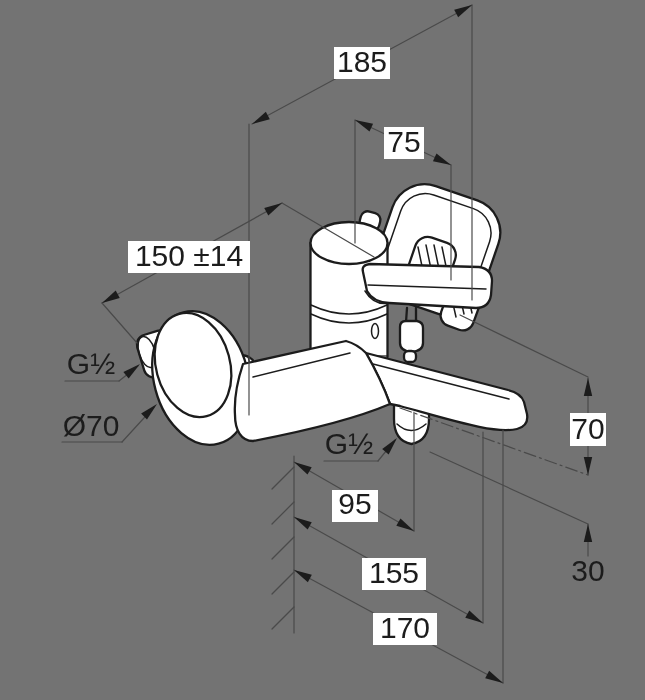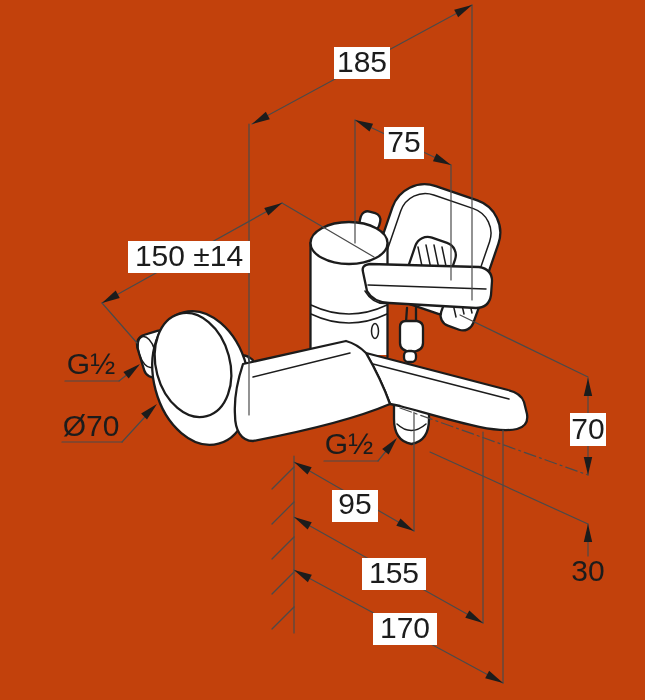--- a/index.html
+++ b/index.html
@@ -7,21 +7,21 @@
     padding: 0;
     background: #ffffff;
     width: 645px;
     height: 700px;
     overflow: hidden;
   }
   .sheet {
     position: relative;
     width: 645px;
     height: 700px;
-    background: #c2410c;
+    background: #737373;
   }
   svg { display: block; }
   text {
     font-family: "Liberation Sans", "DejaVu Sans", sans-serif;
     font-size: 30px;
     fill: #1c1c1c;
   }
   .bodyline  { stroke: #1c1c1c; stroke-width: 2.3; fill: none; }
   .bodyfill  { stroke: #1c1c1c; stroke-width: 2.3; fill: #ffffff; }
   .thinbody  { stroke: #1c1c1c; stroke-width: 1.5; fill: none; }

